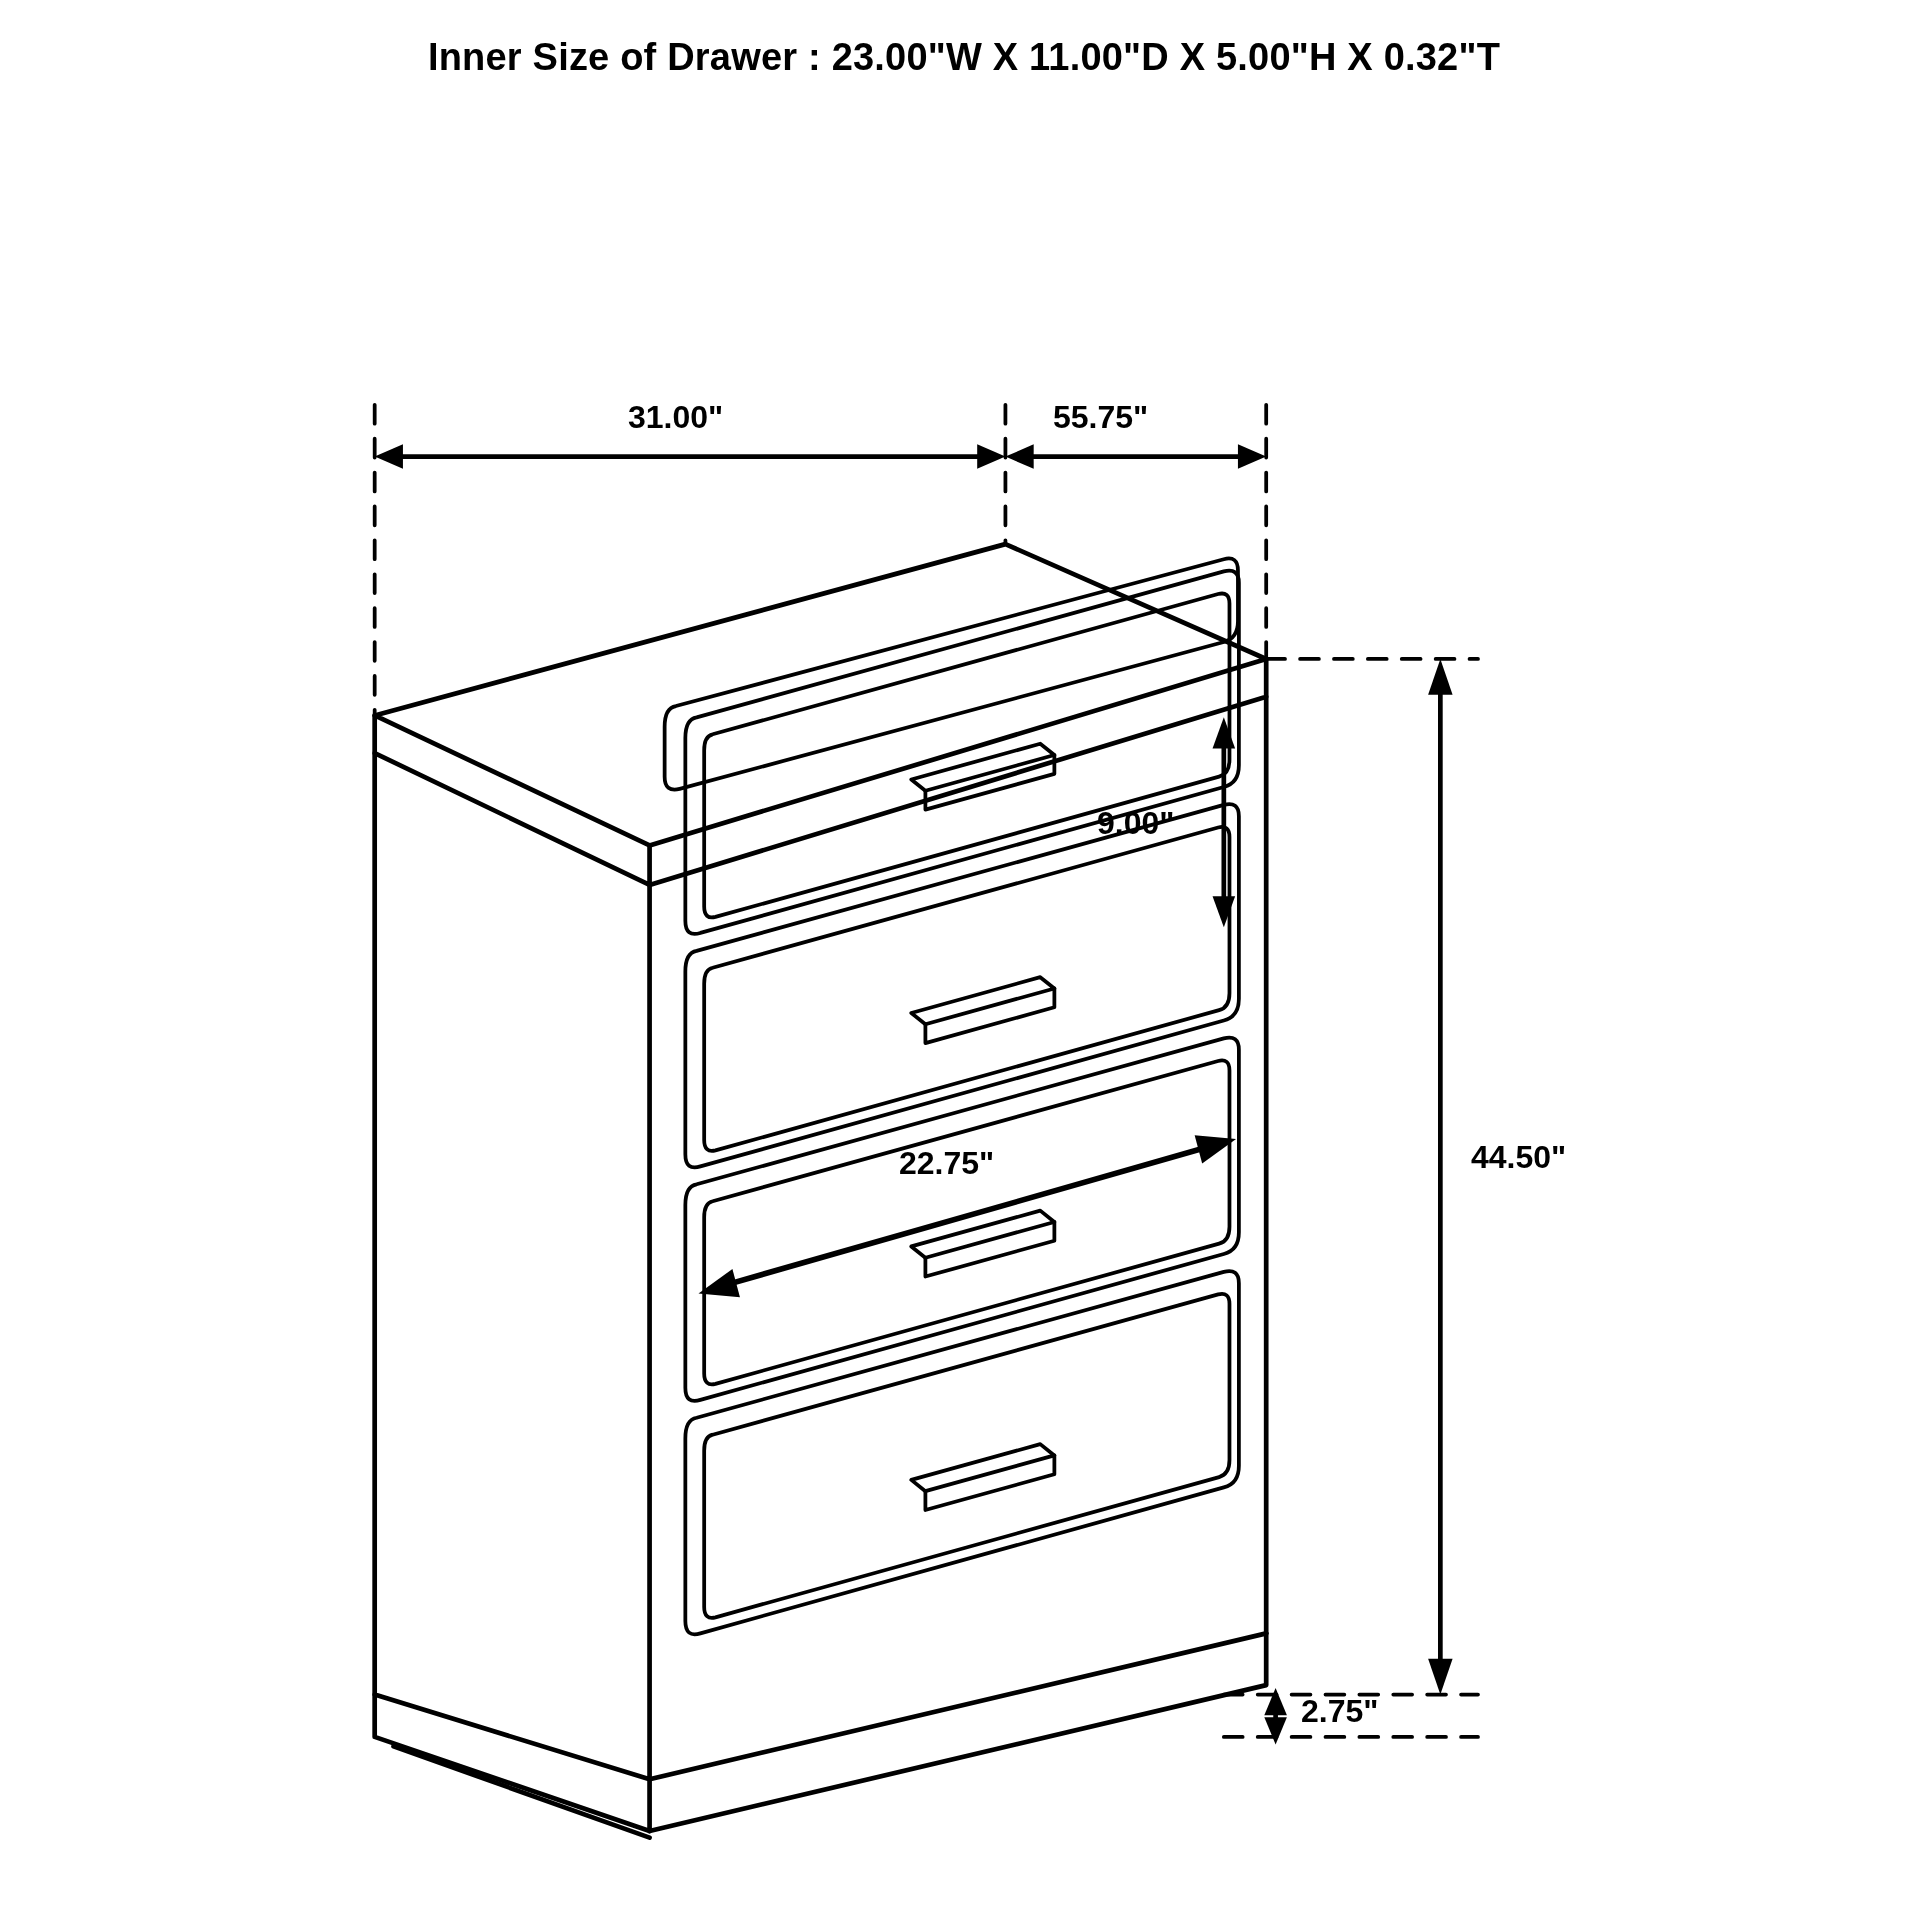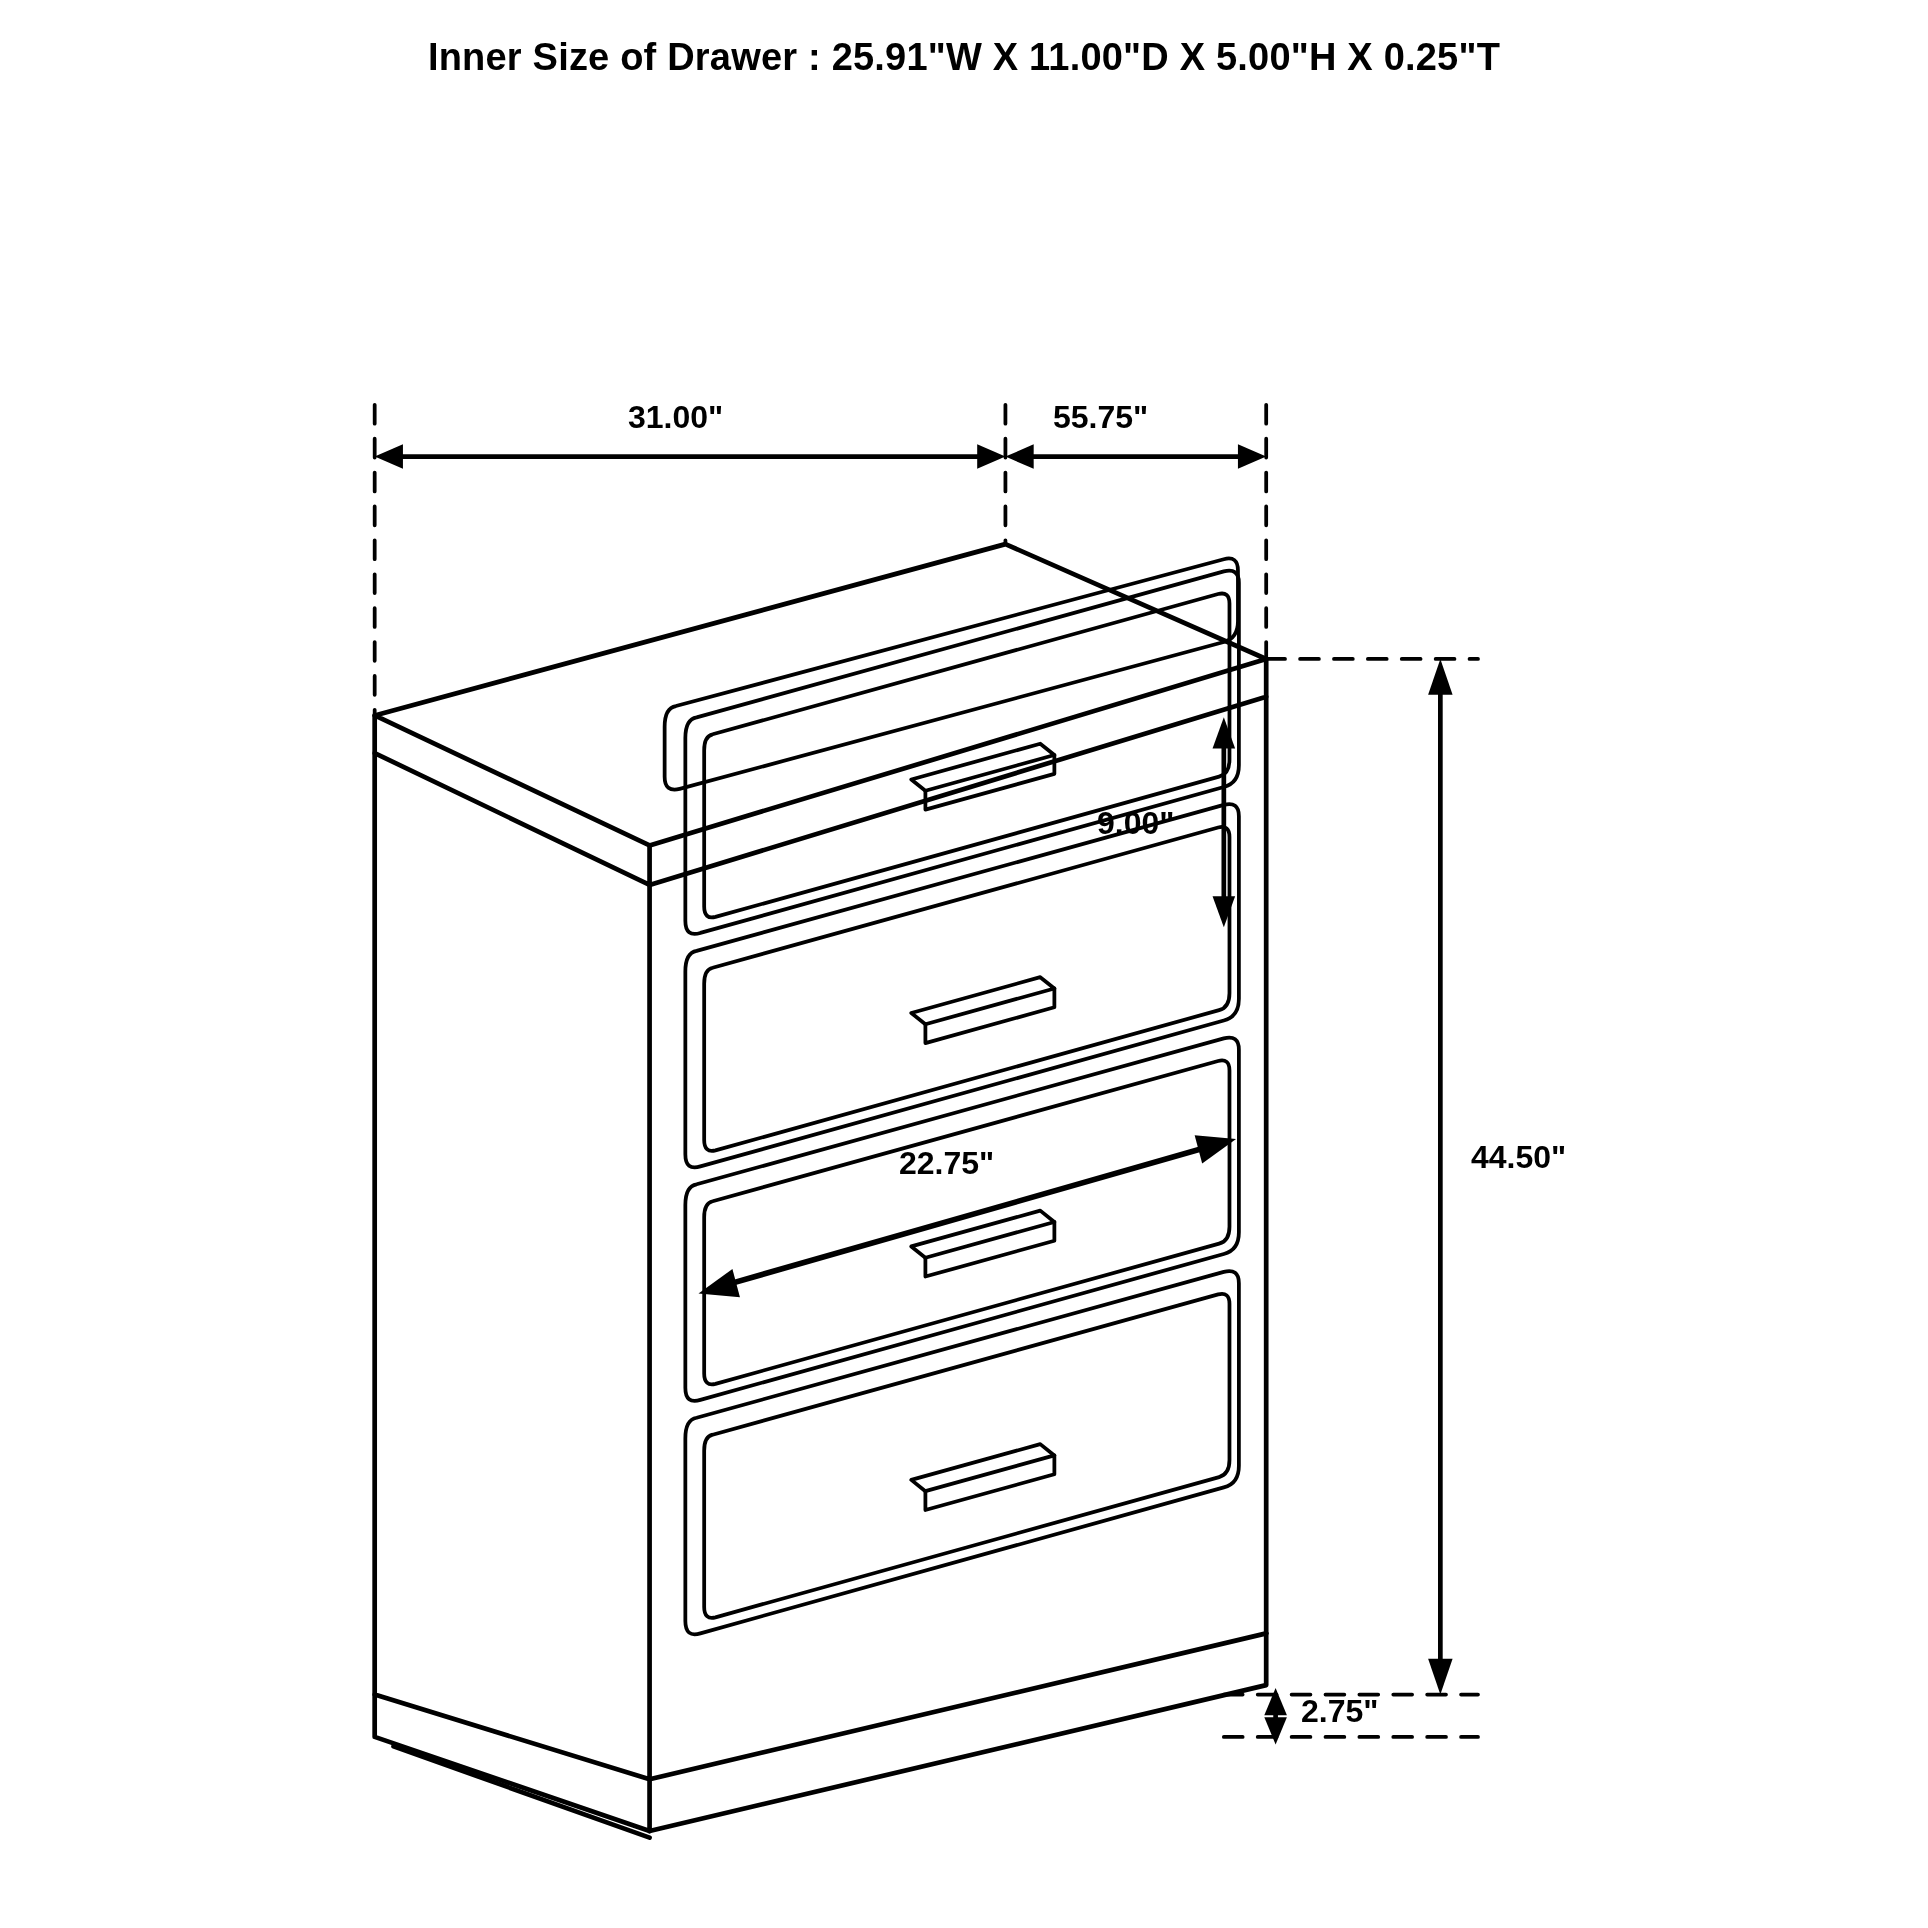--- a/index.html
+++ b/index.html
@@ -41,21 +41,21 @@
     font-size: 32px;
     font-weight: bold;
     white-space: nowrap;
   }
 </style>
 </head>
 <body>
 
 <div id="page">
 
-  <div id="title">Inner Size of Drawer : 25.91"W X 11.00"D X 5.00"H X 0.25"T</div>
+  <div id="title">Inner Size of Drawer : 23.00"W X 11.00"D X 5.00"H X 0.32"T</div>
 
   <svg id="drawing" width="1928" height="1928" viewBox="0 0 2048 2048">
 
     <g fill="none" stroke="#000000" stroke-width="4" stroke-linejoin="round" stroke-linecap="round">
 
       <g stroke-dasharray="20 16" stroke-width="4">
 
         <line x1="398" y1="430" x2="398" y2="760"></line>
 
         <line x1="1068" y1="430" x2="1068" y2="578"></line>

